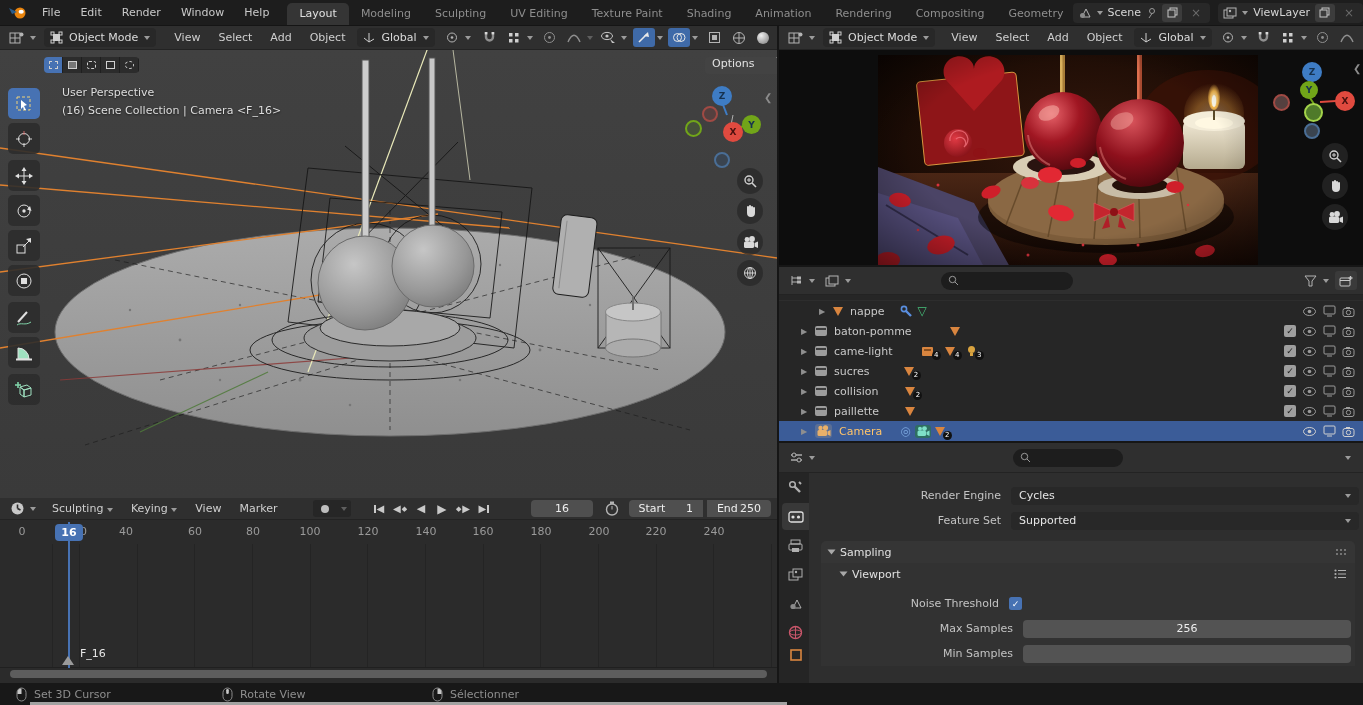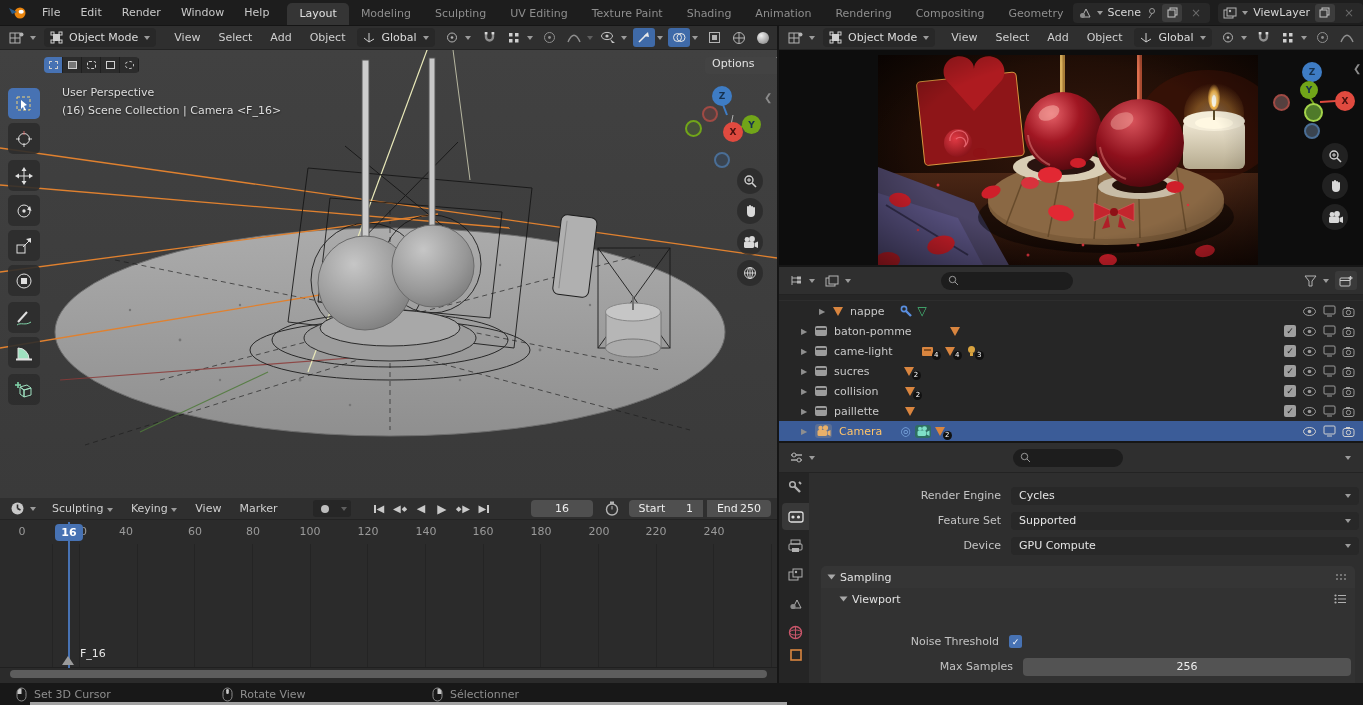--- a/index.html
+++ b/index.html
@@ -1111,27 +1111,20 @@
             <b class="chev"></b>
           </span>
       </div>
       <div class="prow">
         <span class="plabel">Feature Set</span>
         <span class="dd">
             <span>Supported</span>
             <b class="chev"></b>
           </span>
       </div>
-      <div class="prow">
-        <span class="plabel">Device</span>
-        <span class="dd">
-            <span>GPU Compute</span>
-            <b class="chev"></b>
-          </span>
-      </div>
       <div class="panel">
         <div class="phead">
           <b class="caret open"></b>
           <span>Sampling</span>
           <span class="ic" style="margin-left:auto">
               <svg width="12" height="8">
                 <g fill="#8a8a8a">
                   <circle cx="2" cy="2" r="1"></circle>
                   <circle cx="6" cy="2" r="1"></circle>
                   <circle cx="10" cy="2" r="1"></circle>
@@ -1154,21 +1147,21 @@
                     <line x1="4" y1="8.5" x2="12" y2="8.5"></line>
                   </g>
                   <g fill="#b0b0b0">
                     <circle cx="1.5" cy="1.5" r="1.1"></circle>
                     <circle cx="1.5" cy="5" r="1.1"></circle>
                     <circle cx="1.5" cy="8.5" r="1.1"></circle>
                   </g>
                 </svg>
               </span>
           </div>
-          <div class="prow" style="margin-top:19px">
+          <div class="prow" style="margin-top:6px">
             <span class="plabel" style="width:188px">Noise Threshold</span>
             <span style="width:13px;height:13px;background:#4772b3;border-radius:2.5px;color:#fff;font-size:9px;display:flex;align-items:center;justify-content:center;margin-right:6px;flex:none">✓</span>
           </div>
           <div class="prow">
             <span class="plabel">Max Samples</span>
             <span class="nfield">
                 <span>256</span>
               </span>
           </div>
           <div class="prow">

